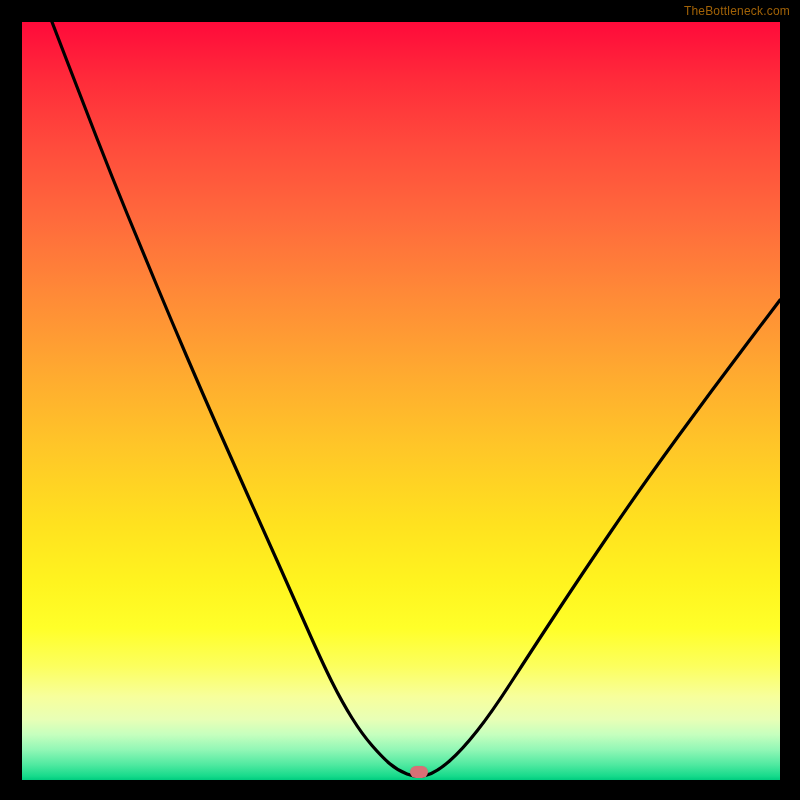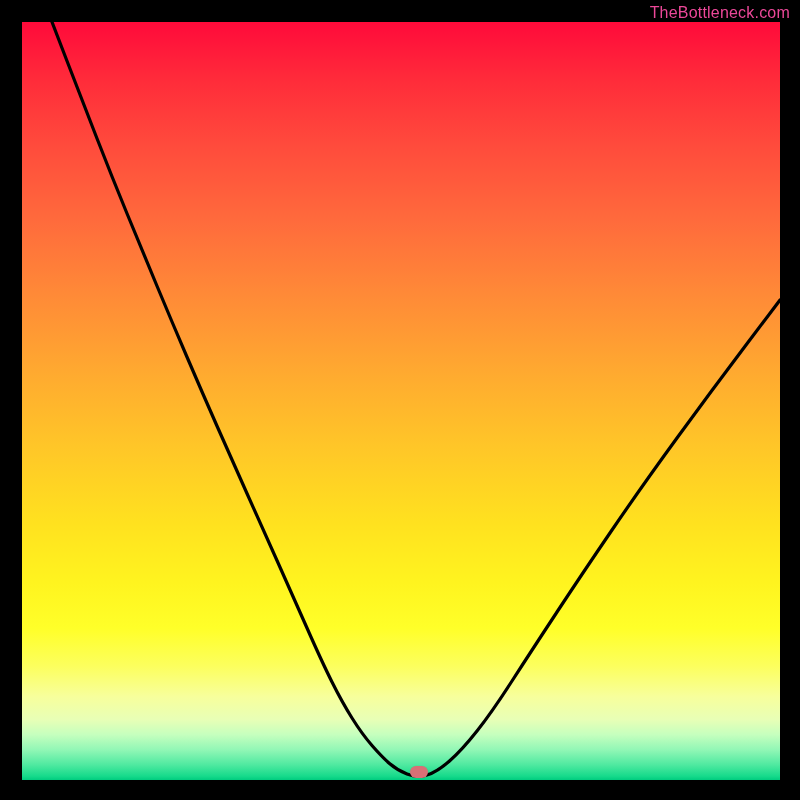--- a/index.html
+++ b/index.html
@@ -14,22 +14,22 @@
   .stage {
     position: relative;
     width: 800px;
     height: 800px;
     background: #000;
   }
   .watermark {
     position: absolute;
     top: 4px;
     right: 10px;
-    color: #ec4899;
-    font-size: 16px;
+    color: #a16207;
+    font-size: 12px;
     font-weight: 500;
     letter-spacing: 0.2px;
     z-index: 100;
   }
   .plot-area {
     position: absolute;
     left: 22px;
     top: 22px;
     width: 758px;
     height: 758px;

